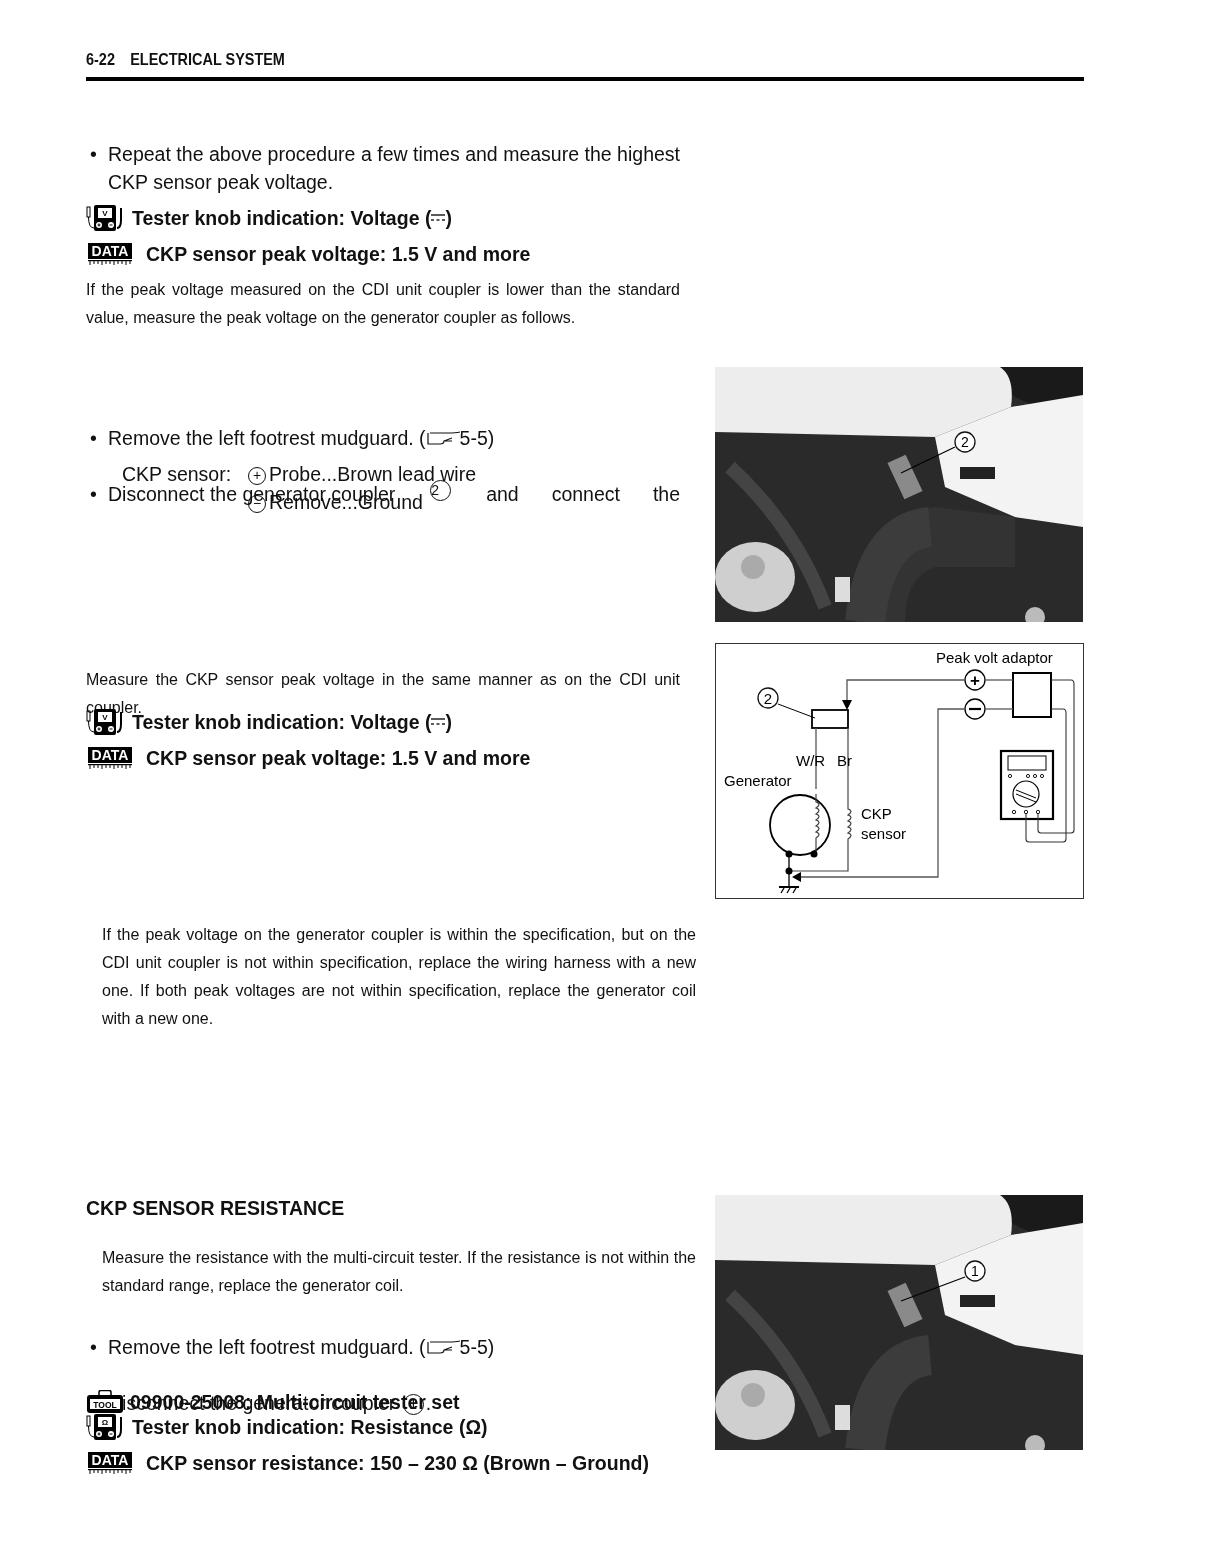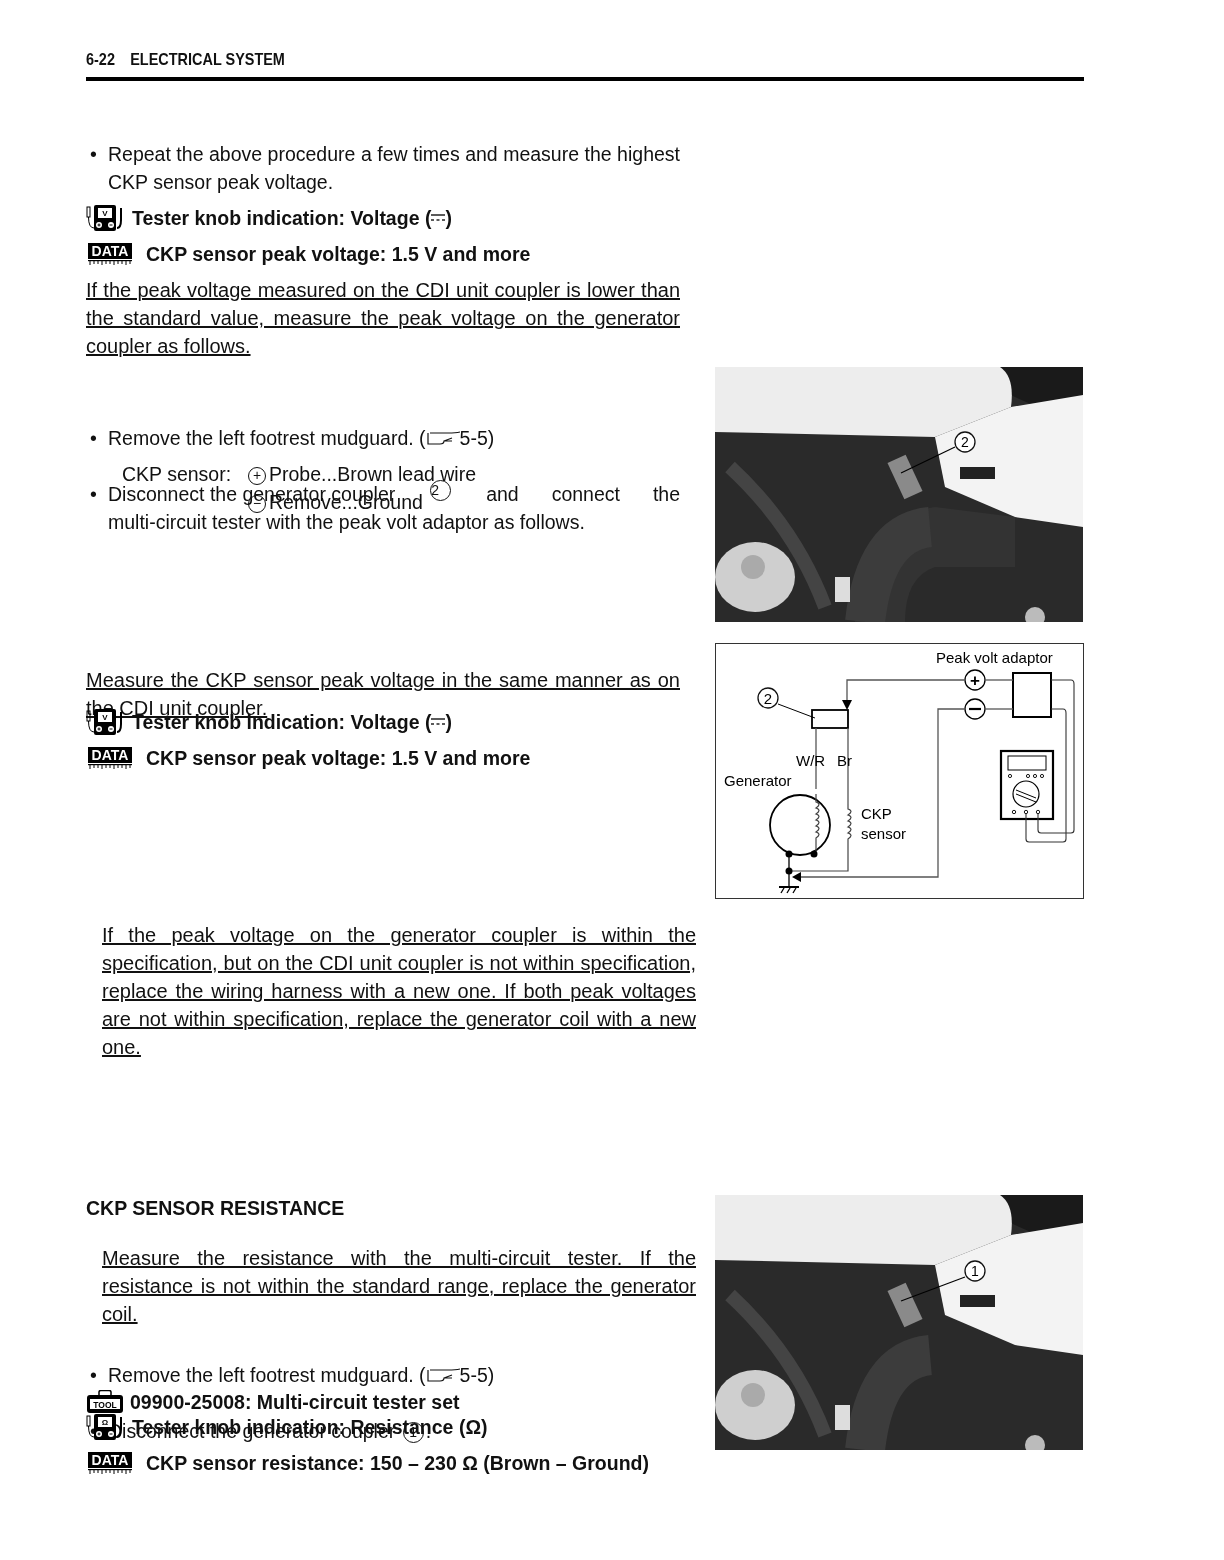--- a/index.html
+++ b/index.html
@@ -1,21 +1,21 @@
 <!DOCTYPE html>
 <html><head>
 <meta charset="utf-8">
 <style>
   html, body { margin: 0; padding: 0; background: #ffffff; }
   body { width: 1224px; height: 1560px; position: relative; font-family: "Liberation Sans", sans-serif; color: #111; overflow: hidden; }
   .abs { position: absolute; }
   .header { left: 86px; top: 50px; font-family: "Liberation Sans", sans-serif; font-weight: bold; font-size: 17px; letter-spacing: 0px; transform: scaleX(0.85); transform-origin: left; }
   .header .num { margin-right: 18px; }
   .rule { left: 86px; top: 77px; width: 998px; height: 4px; background: #000; }
-  .p { font-size: 20px; line-height: 28px; text-align: justify; width: 594px; text-decoration: underline; }
+  .p { font-size: 16px; line-height: 28px; text-align: justify; width: 594px; }
   .p.last { text-align-last: left; margin-left: 16px; }
   .bullet { position: relative; padding-left: 22px; font-size: 19.5px; line-height: 28px; text-align: justify; width: 572px; }
   .bullet::before { content: "•"; position: absolute; left: 4px; top: 0; }
   .bold-line { font-size: 19.5px; font-weight: bold; line-height: 28px; display: flex; align-items: center; white-space: nowrap; }
   .ico { display: inline-block; margin-right: 10px; }
   .ico-data { width: 44px; height: 22px; margin-right: 14px; }
   .ico-tester { width: 38px; height: 28px; margin-right: 8px; }
   .ico-tool { width: 38px; height: 24px; margin-right: 6px; }
   .photo { border: 0; background: #ddd; overflow: hidden; }
   .diagram { border: 1px solid #333; background: #fff; }
@@ -101,21 +101,20 @@
 </div>
 
 <div class="abs bullet" style="left:86px; top:396px; text-align-last:left;">
   <span style="display:flex; justify-content:space-between; width:572px;">
     <span>Disconnect the generator coupler</span>
     <span class="circled">2</span>
     <span>and</span>
       <span>connect</span>
       <span>the</span>
   </span>
-  <span>multi-circuit tester with the peak volt adaptor as follows.</span>
 </div>
 
 <div class="abs" style="left:86px; top:460px; font-size:19.5px; line-height:28px;margin-left:36px;">
   <div style="display:flex;">
     <span style="width:126px; display:inline-block;">CKP sensor:</span>
     <span><span class="probe-sign">+</span><span>Probe...Brown lead wire</span></span>
   </div>
   <div style="padding-left:126px;">
     <span class="probe-sign">−</span><span>Remove...Ground</span>
   </div>

